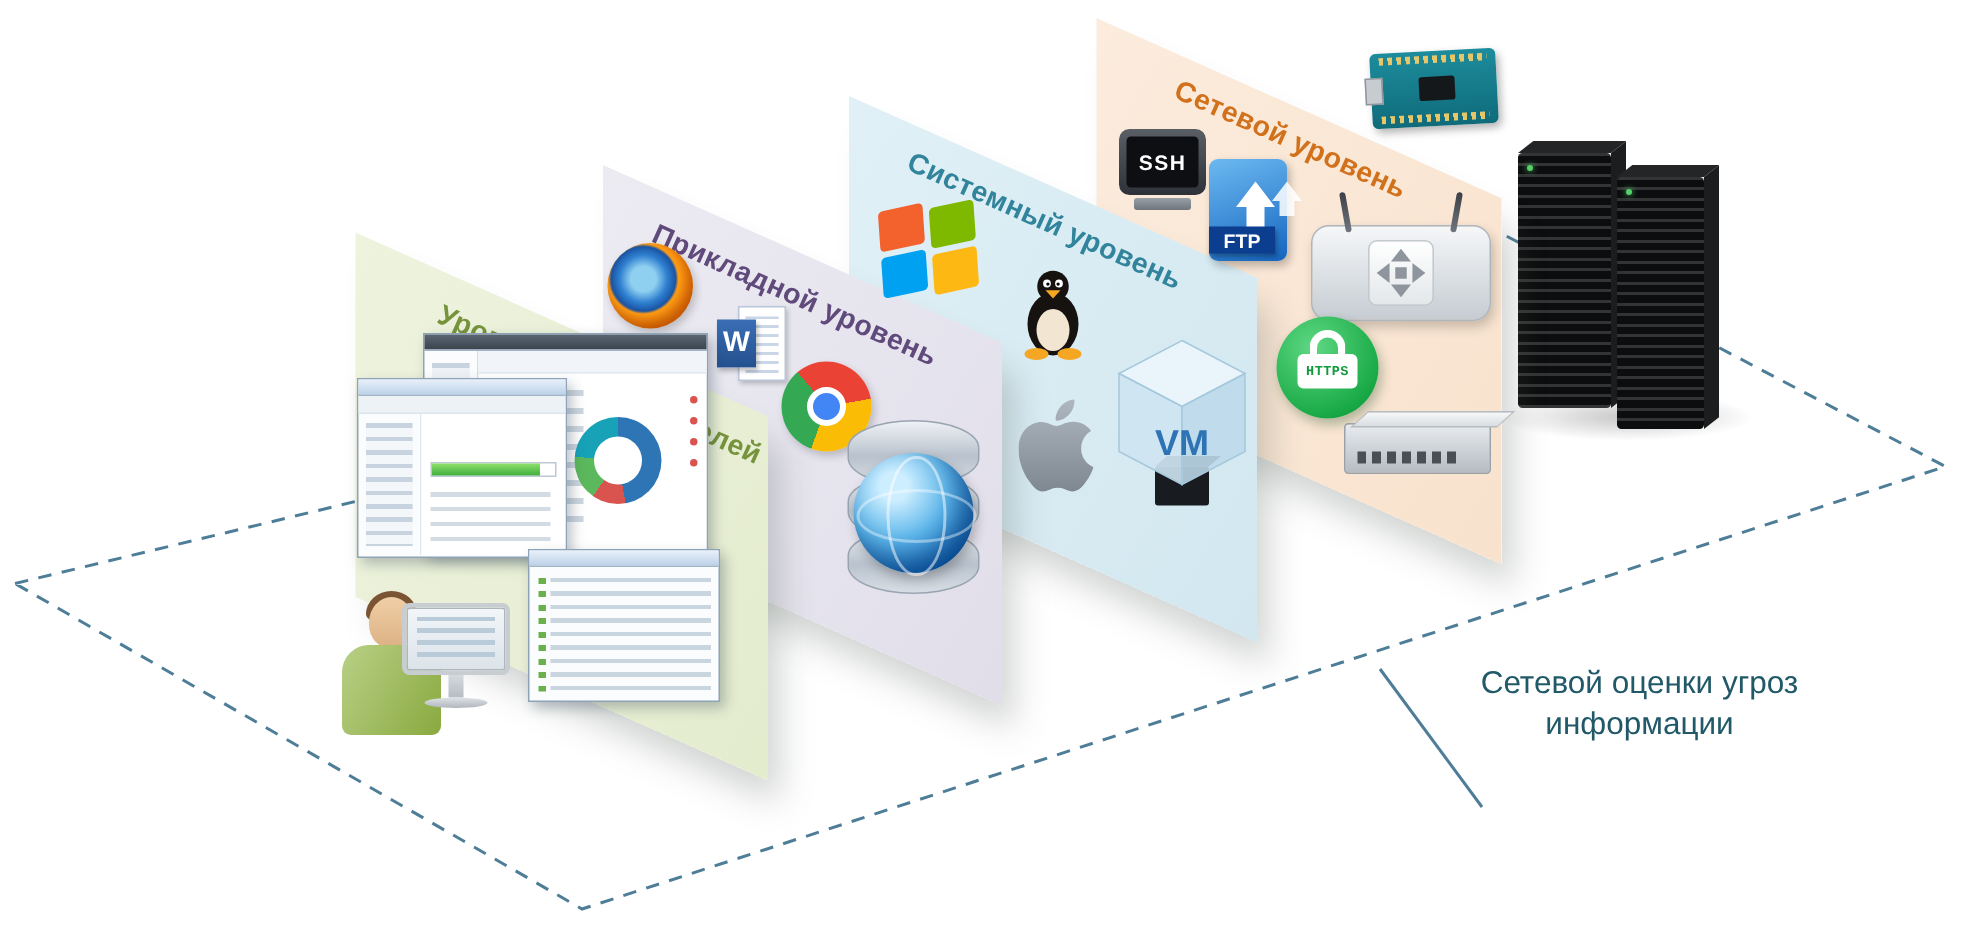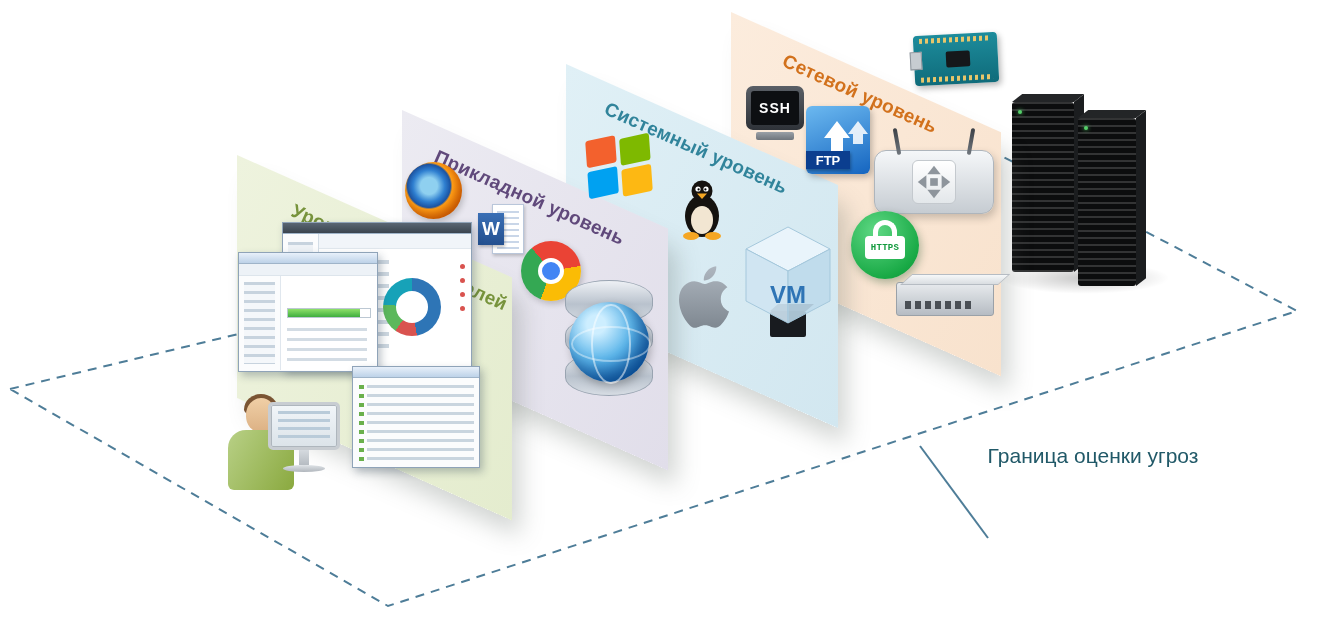--- a/index.html
+++ b/index.html
@@ -125,21 +125,21 @@
 
   
   .sshicon { left:746px; top:86px; width:58px; height:54px; }
   .ssh-bezel { position:absolute; inset:0 0 10px 0; background:linear-gradient(#5a5f66,#2e3238);
     border-radius:7px; padding:5px; }
   .ssh-screen { height:100%; background:#0d0f12; border-radius:3px; display:flex; align-items:center;
     justify-content:center; color:#fff; font-weight:800; font-size:14px; letter-spacing:1px; }
   .ssh-base { position:absolute; left:10px; right:10px; bottom:0; height:8px;
     background:linear-gradient(#9aa0a7,#6f757c); border-radius:2px; }
 
-  .ftpicon { left:806px; top:106px; width:64px; height:68px; border-radius:6px;
+  .ftpicon { left:806px; top:106px; width:52px; height:68px; border-radius:6px;
     background:linear-gradient(160deg,#6cb9f0,#1565c0); box-shadow:2px 3px 6px rgba(0,0,0,.25); }
   .ftp-band { position:absolute; left:0; bottom:5px; width:44px; height:18px; background:#0b3e8f;
     color:#fff; font-weight:800; font-size:13px; display:flex; align-items:center; justify-content:center;
     box-shadow:1px 2px 3px rgba(0,0,0,.3); }
 
   .httpsicon { left:851px; top:211px; width:68px; height:68px; border-radius:50%;
     background:radial-gradient(circle at 36% 30%,#5fd884,#18a945 72%,#0d8c35);
     box-shadow:2px 4px 8px rgba(0,60,20,.3);font-family:Liberation Mono, monospace; }
   .shackle { width:24px; height:16px; border:5px solid #fff; border-bottom:none;
     border-radius:12px 12px 0 0; margin:9px auto 0; }
@@ -367,16 +367,17 @@
     <div class="torso"></div>
   </div>
 
   <div class="icon imac">
     <div class="scr"></div>
     <div class="neck"></div>
     <div class="foot"></div>
   </div>
 
   <div class="boundary-label">
-    <div>Граница оценки угроз</div>
+    <div>Сетевой оценки угроз</div>
+    <div>информации</div>
   </div>
 
 </div>
 
 </body></html>

